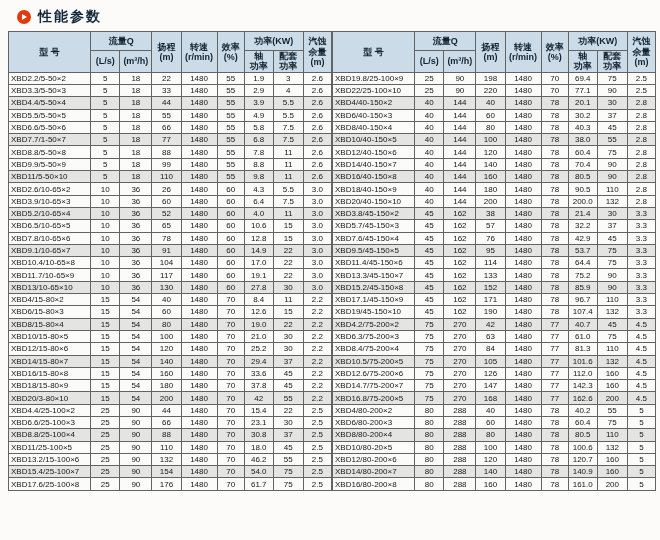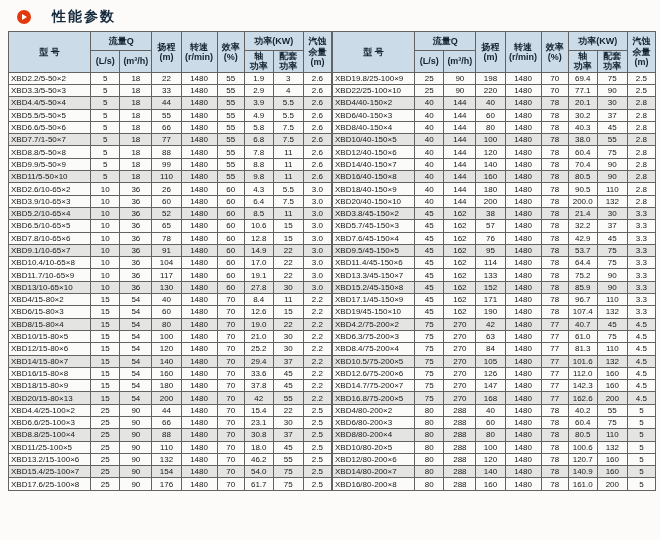--- a/index.html
+++ b/index.html
@@ -15,21 +15,21 @@
   .play-icon {
     width:14px; height:14px; border-radius:50%;
     background:#e23a0d; position:relative; flex:0 0 auto;
   }
   .play-icon::after {
     content:""; position:absolute; left:5px; top:3.5px;
     border-left:5px solid #ffffff;
     border-top:3.5px solid transparent;
     border-bottom:3.5px solid transparent;
   }
-  .title { font-weight:bold; font-size:14px; color:#15293c; letter-spacing:2px;margin-left:14px; }
+  .title { font-weight:bold; font-size:14px; color:#15293c; letter-spacing:2px; }
 
   .tables { display:flex; align-items:flex-start; padding-left:8px; }
   table.spec {
     border-collapse:collapse; table-layout:fixed;
     width:324px; background:#fcfcfc;
   }
   table.spec th, table.spec td {
     border:1px solid #636363;
     text-align:center; padding:0;
     overflow:hidden;
@@ -218,21 +218,21 @@
             <td>7.5</td>
             <td>3.0</td>
           </tr>
           <tr>
             <td class="model">XBD5.2/10-65×4</td>
             <td>10</td>
             <td>36</td>
             <td>52</td>
             <td>1480</td>
             <td>60</td>
-            <td>8.5</td>
+            <td>4.0</td>
             <td>11</td>
             <td>3.0</td>
           </tr>
           <tr>
             <td class="model">XBD6.5/10-65×5</td>
             <td>10</td>
             <td>36</td>
             <td>65</td>
             <td>1480</td>
             <td>60</td>
@@ -377,21 +377,21 @@
             <td>15</td>
             <td>54</td>
             <td>180</td>
             <td>1480</td>
             <td>70</td>
             <td>37.8</td>
             <td>45</td>
             <td>2.2</td>
           </tr>
           <tr>
-            <td class="model">XBD20/15-80×13</td>
+            <td class="model">XBD20/3-80×10</td>
             <td>15</td>
             <td>54</td>
             <td>200</td>
             <td>1480</td>
             <td>70</td>
             <td>42</td>
             <td>55</td>
             <td>2.2</td>
           </tr>
           <tr>

